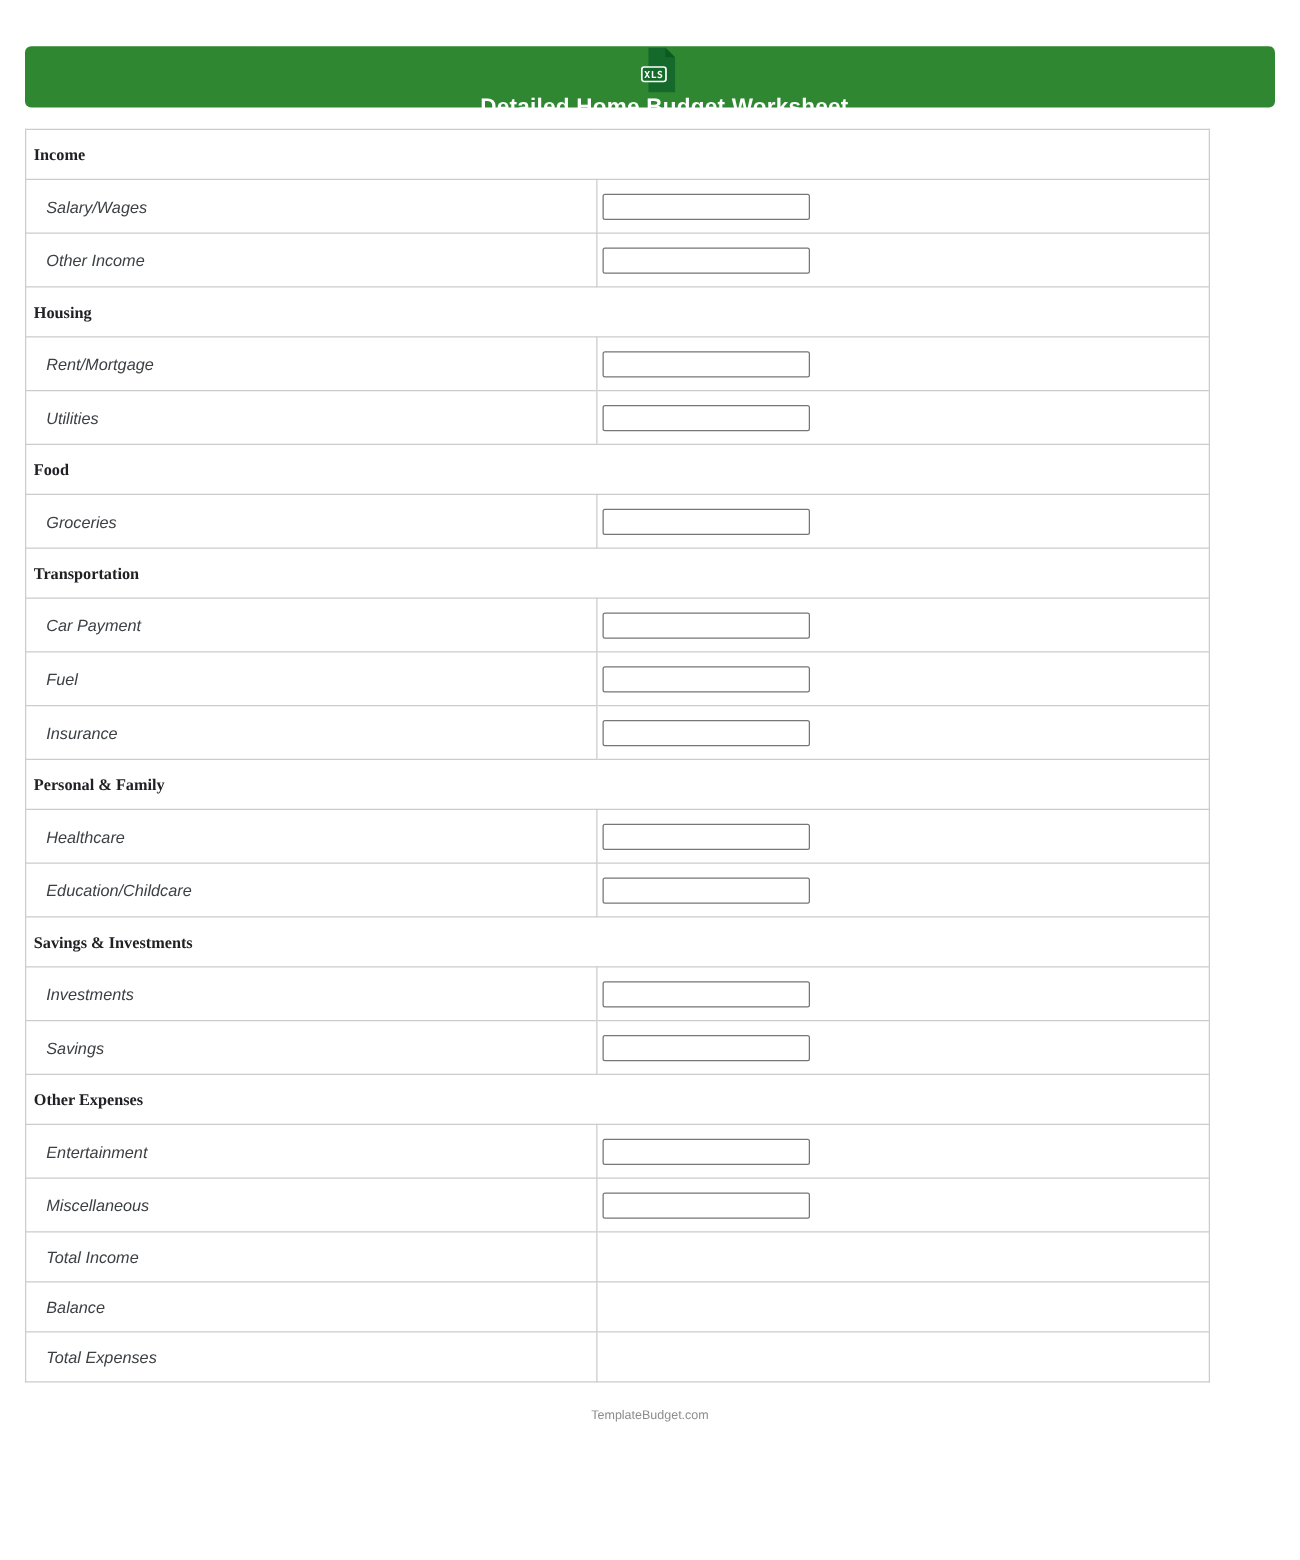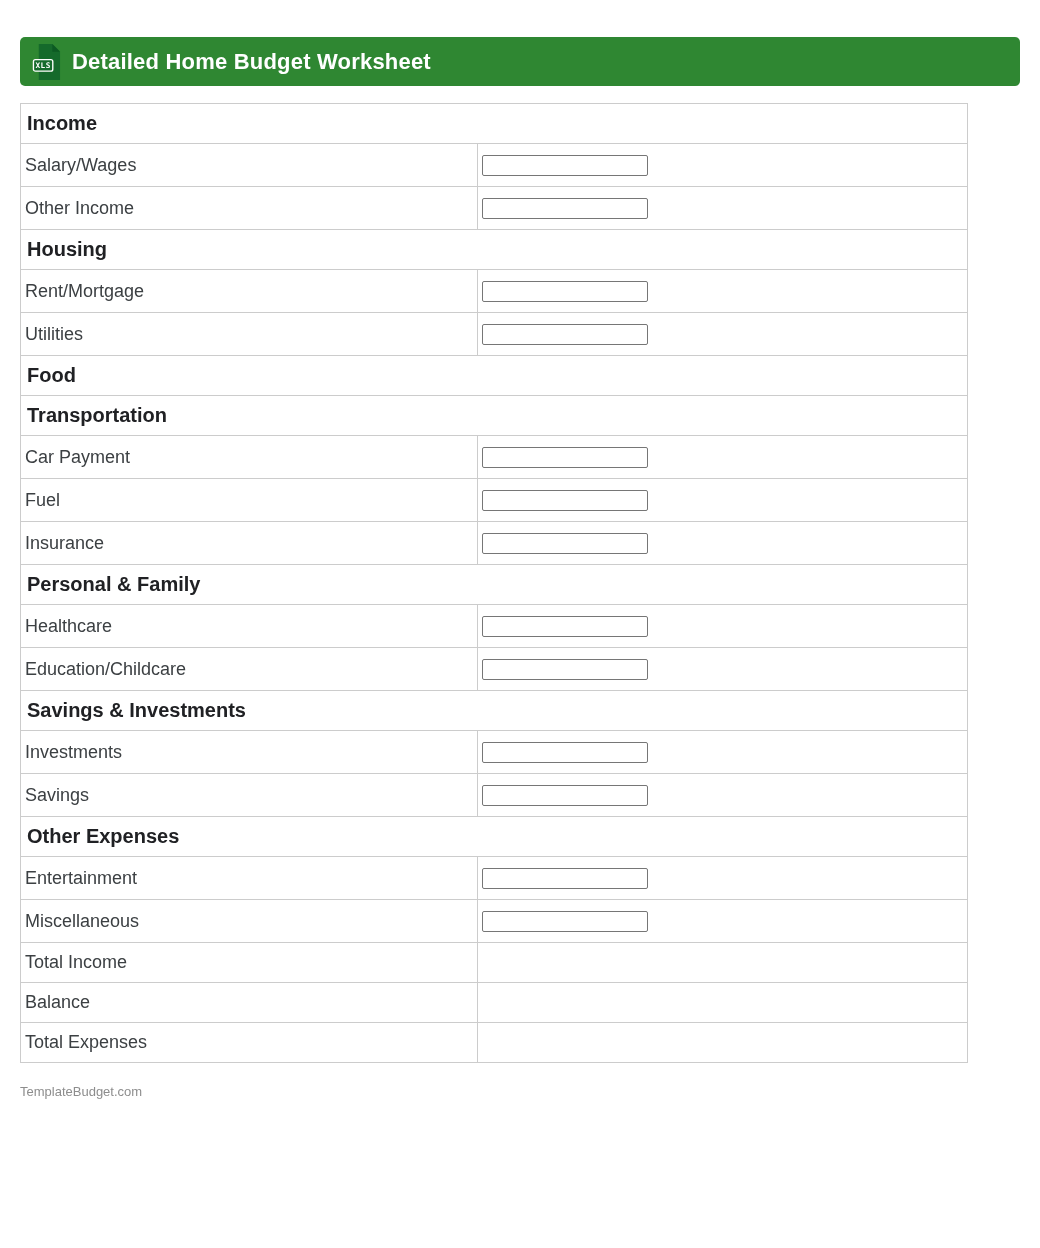--- a/index.html
+++ b/index.html
@@ -19,58 +19,59 @@
     font-family:"Liberation Sans","DejaVu Sans",sans-serif;
   }
   .header-bar{
     box-sizing:border-box;
     width:1000px;height:49px;
     margin:37px 0 0 20px;
     background:var(--header-green);
     border-radius:5px;
     display:flex;align-items:center;
     padding-left:12px;
+    flex-direction:column;
   }
   .xls-icon{width:29px;height:38px;flex:0 0 auto;display:block}
   .xls-icon .doc{fill:var(--icon-green)}
   .xls-icon .fold{fill:var(--icon-fold-green)}
   .xls-icon .badge{fill:var(--icon-green);stroke:#ffffff;stroke-width:1.4}
   .xls-icon .badge-text{fill:#ffffff;font-size:8px;font-weight:700;letter-spacing:.5px;
     font-family:"DejaVu Sans Mono","Liberation Mono",monospace}
   .header-title{
-    color:#ffffff;font-size:22px;font-weight:600;letter-spacing:.2px;
+    color:#ffffff;font-size:18px;font-weight:600;letter-spacing:.2px;
     margin-left:11px;white-space:nowrap;
   }
   .budget-table{
     border-collapse:collapse;table-layout:fixed;
     width:948px;margin:17px 0 0 20px;
     background:#ffffff;
   }
   .budget-table td{border:1px solid var(--table-border);vertical-align:middle}
   .section-cell{
-    font-weight:700;font-size:20px;color:var(--section-text);
-    padding:0 0 0 6px;height:39px;
+    font-weight:700;font-size:13px;color:var(--section-text);
+    padding:0 0 0 6px;height:39px;font-family:Liberation Serif, serif;
   }
   .label-cell{
-    font-size:18px;color:var(--label-text);
-    padding:0 0 0 4px;height:42px;
+    font-size:13px;color:var(--label-text);
+    padding:0 0 0 16px;height:42px;font-style:italic;
   }
   tr.total-row .label-cell{height:39px}
   .value-cell{padding:0 0 0 4px;font-size:15px;color:var(--label-text)}
   .value-cell input{
     box-sizing:border-box;display:block;
     width:166px;height:21px;
     border:1px solid var(--input-border);border-radius:2px;
     background:#ffffff;color:#202124;
     font-size:13px;font-family:inherit;
     padding:1px 3px;
   }
   .site-footer{
     width:1000px;margin:21px 0 0 20px;
-    text-align:left;font-size:13px;color:var(--footer-text);
+    text-align:center;font-size:10px;color:var(--footer-text);
   }
 </style>
 </head>
 <body>
 
 <header class="header-bar">
   <svg class="xls-icon" viewBox="0 0 30 39" aria-hidden="true">
     <path class="doc" d="M7 1 H21 L29 9 V38 H7 Z"></path>
     <path class="fold" d="M21 1 L29 9 H21 Z"></path>
     <rect class="badge" x="1.5" y="17" width="20" height="12" rx="2"></rect>
@@ -112,20 +113,26 @@
       <tr>
         <td class="label-cell">Utilities</td>
         <td class="value-cell">
           <input type="text" style="">
         </td>
       </tr>
       <tr>
         <td colspan="2" class="section-cell">Food</td>
       </tr>
       <tr>
+        <td class="label-cell">Groceries</td>
+        <td class="value-cell">
+          <input type="text" style="">
+        </td>
+      </tr>
+      <tr>
         <td colspan="2" class="section-cell">Transportation</td>
       </tr>
       <tr>
         <td class="label-cell">Car Payment</td>
         <td class="value-cell">
           <input type="text" style="">
         </td>
       </tr>
       <tr>
         <td class="label-cell">Fuel</td>

